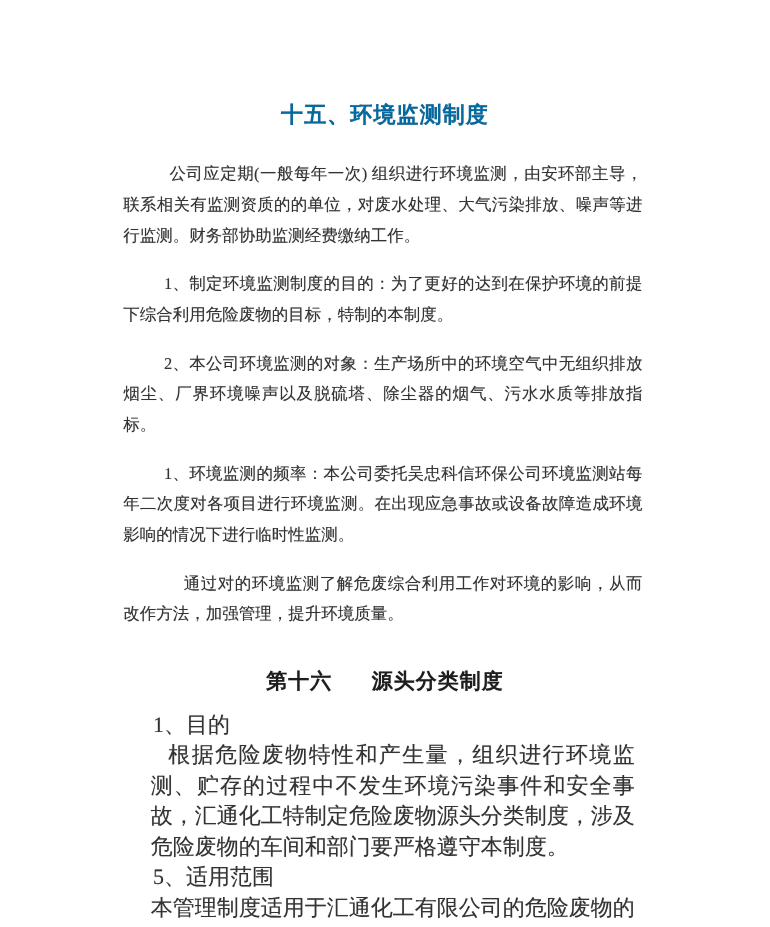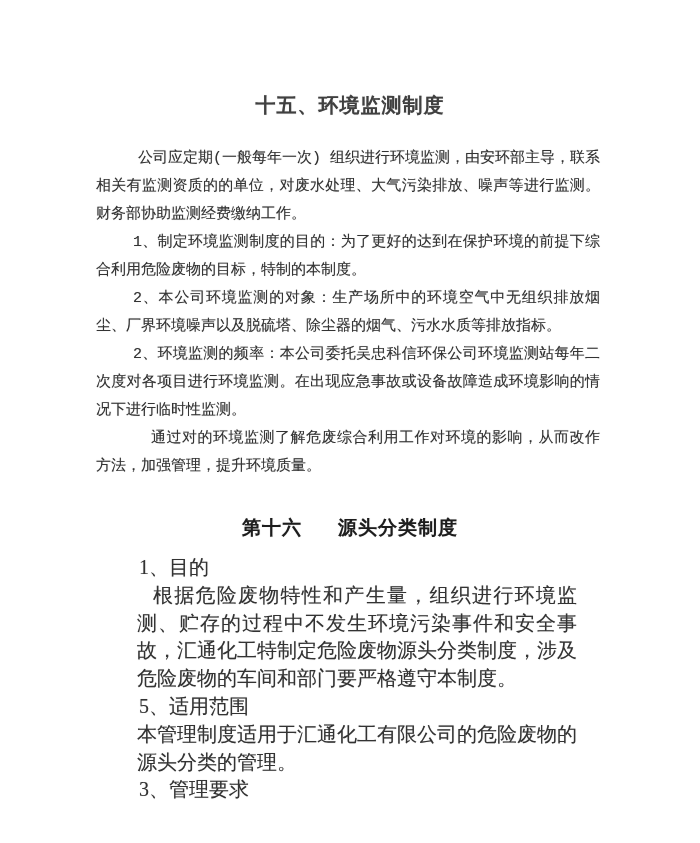--- a/index.html
+++ b/index.html
@@ -20,30 +20,30 @@
     text-shadow:0 0 0.7px rgba(60,60,60,0.45);
   }
   .title1{
     margin:0;
     padding-top:92px;
     text-align:center;
     font-size:20px;
     font-weight:bold;
     line-height:26px;
     letter-spacing:1px;
-    color:#404040;
+    color:#0369a1;
   }
   .s15{
     margin:27px 0 0 96px;
     width:504px;
     font-size:15px;
     line-height:28px;
     text-align:justify;
   }
-  .s15 p{margin:0;padding:0;font-family:Liberation Mono, monospace;}
+  .s15 p{margin:16px;padding:0;}
   .ind-p1{text-indent:42px;}
   .ind-sm{text-indent:37px;}
   .ind-lg{text-indent:62px;}
   .ind-md{text-indent:55px;}
   .title2{
     margin:34px 0 0 0;
     text-align:center;
     font-size:19px;
     font-weight:bold;
     line-height:26px;
@@ -67,21 +67,21 @@
 
 <div class="page">
   <div class="doc">
 
     <h1 class="title1">十五、环境监测制度</h1>
 
     <div class="s15">
       <p class="ind-p1">公司应定期(一般每年一次) 组织进行环境监测，由安环部主导，联系相关有监测资质的的单位，对废水处理、大气污染排放、噪声等进行监测。财务部协助监测经费缴纳工作。</p>
       <p class="ind-sm">1、制定环境监测制度的目的：为了更好的达到在保护环境的前提下综合利用危险废物的目标，特制的本制度。</p>
       <p class="ind-sm">2、本公司环境监测的对象：生产场所中的环境空气中无组织排放烟尘、厂界环境噪声以及脱硫塔、除尘器的烟气、污水水质等排放指标。</p>
-      <p class="ind-sm">2、环境监测的频率：本公司委托吴忠科信环保公司环境监测站每年二次度对各项目进行环境监测。在出现应急事故或设备故障造成环境影响的情况下进行临时性监测。</p>
+      <p class="ind-sm">1、环境监测的频率：本公司委托吴忠科信环保公司环境监测站每年二次度对各项目进行环境监测。在出现应急事故或设备故障造成环境影响的情况下进行临时性监测。</p>
       <p class="ind-md">通过对的环境监测了解危废综合利用工作对环境的影响，从而改作方法，加强管理，提升环境质量。</p>
     </div>
 
     <h2 class="title2">
       <span>第十六</span><span class="tgap">源头分类制度</span>
     </h2>
 
     <div class="s16">
       <p class="ind-b">1、目的</p>
       <p class="ind-a">根据危险废物特性和产生量，组织进行环境监测、贮存的过程中不发生环境污染事件和安全事故，汇通化工特制定危险废物源头分类制度，涉及危险废物的车间和部门要严格遵守本制度。</p>

